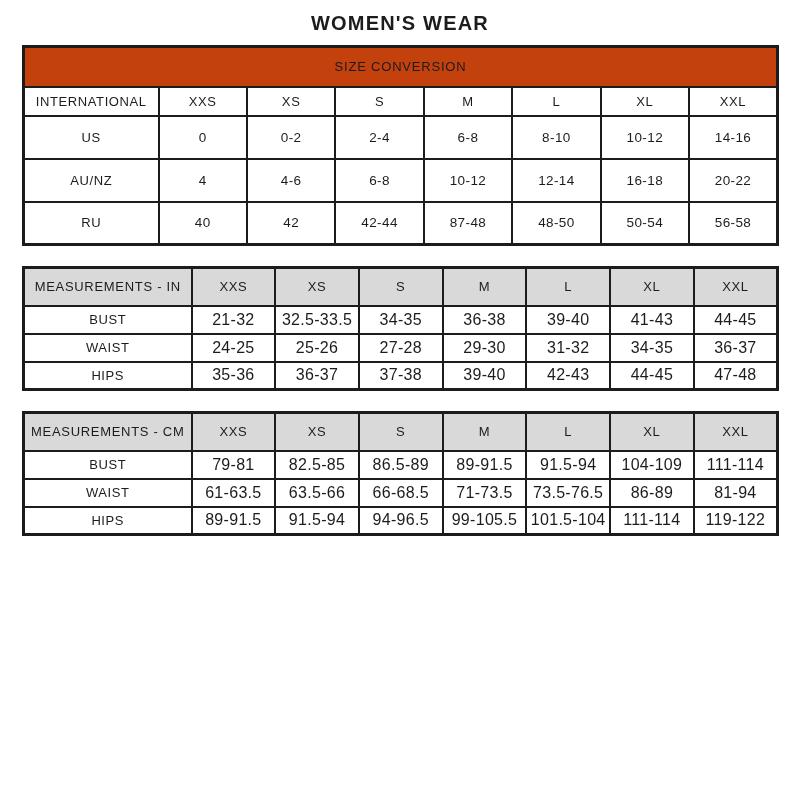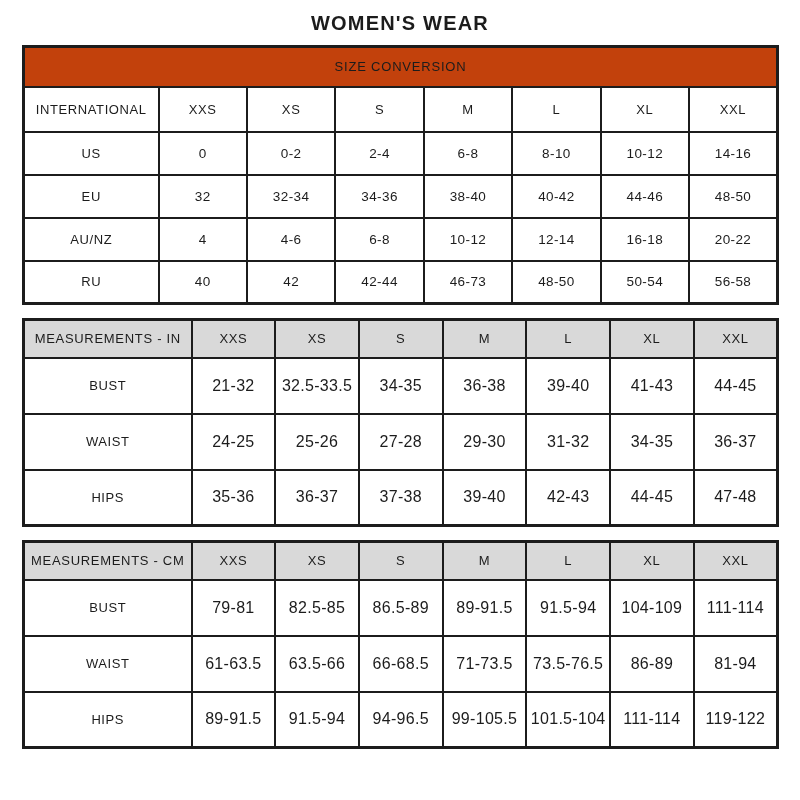--- a/index.html
+++ b/index.html
@@ -40,44 +40,44 @@
     border: 2px solid #1c1c1c;
     text-align: center;
     vertical-align: middle;
     padding: 0;
     font-weight: normal;
     overflow: hidden;
     white-space: nowrap;
   }
   
   .conv tr.band-row   { height: 40px; }
-  .conv tr.cols-row   { height: 45px; }
+  .conv tr.cols-row   { height: 29px; }
   .conv tbody tr      { height: 43px; }
   .band {
     background: #c2410c;
     font-weight: 700;
     font-size: 13px;
     letter-spacing: 0.8px;
   }
   .colhead {
     font-size: 13px;
     letter-spacing: 0.6px;
   }
   .rowlabel {
     font-size: 13px;
     letter-spacing: 0.6px;
   }
   .val {
     font-size: 13.5px;
     letter-spacing: 0.4px;
   }
   
-  .meas { margin-top: 13px; }
+  .meas { margin-top: 20px; }
   .meas thead tr { height: 38px; }
-  .meas tbody tr { height: 56px; }
+  .meas tbody tr { height: 28px; }
   .measlabel {
     background: #d9d9d9;
     font-weight: 700;
     font-size: 13px;
     letter-spacing: 0.7px;
   }
   .colhead-gray {
     background: #d9d9d9;
     font-weight: 700;
     font-size: 13px;
@@ -128,45 +128,35 @@
             <th class="rowlabel">US</th>
             <td class="val">0</td>
             <td class="val">0-2</td>
             <td class="val">2-4</td>
             <td class="val">6-8</td>
             <td class="val">8-10</td>
             <td class="val">10-12</td>
             <td class="val">14-16</td>
           </tr>
           <tr>
-            <th class="rowlabel">EU</th>
-            <td class="val">32</td>
-            <td class="val">32-34</td>
-            <td class="val">34-36</td>
-            <td class="val">38-40</td>
-            <td class="val">40-42</td>
-            <td class="val">44-46</td>
-            <td class="val">48-50</td>
-          </tr>
-          <tr>
             <th class="rowlabel">AU/NZ</th>
             <td class="val">4</td>
             <td class="val">4-6</td>
             <td class="val">6-8</td>
             <td class="val">10-12</td>
             <td class="val">12-14</td>
             <td class="val">16-18</td>
             <td class="val">20-22</td>
           </tr>
           <tr>
             <th class="rowlabel">RU</th>
             <td class="val">40</td>
             <td class="val">42</td>
             <td class="val">42-44</td>
-            <td class="val">46-73</td>
+            <td class="val">87-48</td>
             <td class="val">48-50</td>
             <td class="val">50-54</td>
             <td class="val">56-58</td>
           </tr>
         </tbody>
     </table>
 
     <table class="tbl meas">
       <colgroup>
         <col style="width:168px">

